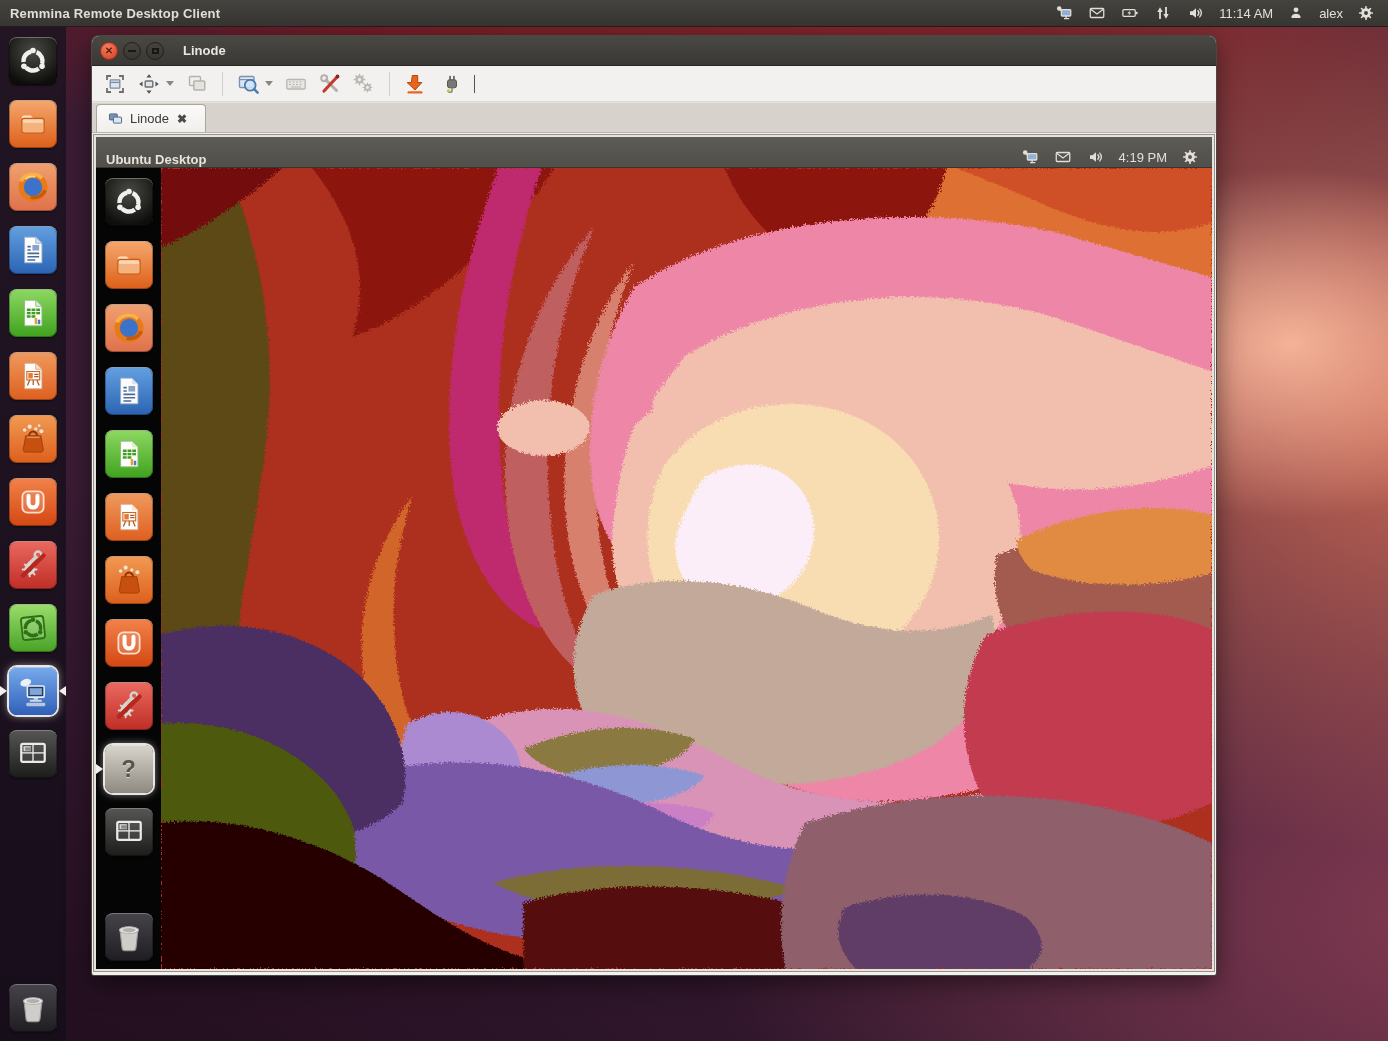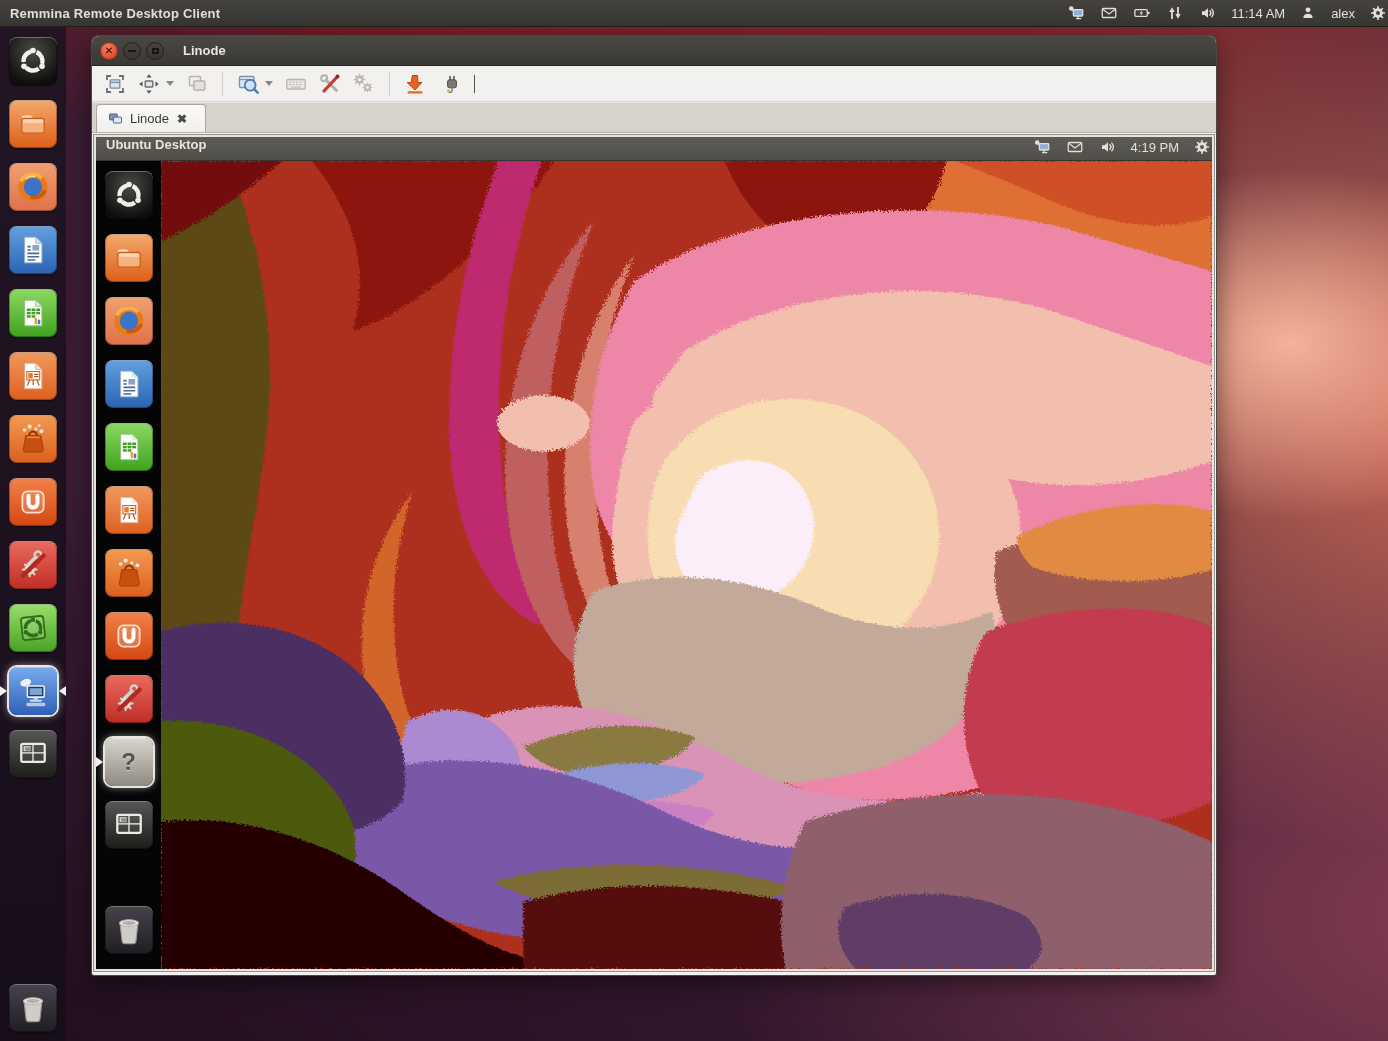--- a/index.html
+++ b/index.html
@@ -16,21 +16,21 @@
       radial-gradient(ellipse 55% 22% at 30% 0%, rgba(135,28,32,.85), rgba(135,28,32,0) 70%),
       radial-gradient(ellipse 85% 55% at 112% 88%, rgba(158,70,92,.8), rgba(158,70,92,0) 72%),
       radial-gradient(ellipse 120% 85% at -8% 112%, rgba(26,10,24,.95), rgba(26,10,24,0) 78%);
   }
 
   
   .hpanel { position:absolute; left:0; top:0; width:1388px; height:27px;
     background:linear-gradient(#45433e,#373632); color:#e3dfd7; display:flex; align-items:center;
     border-bottom:1px solid #201f1c; z-index:40; }
   .hpanel .apptitle { font-weight:bold; font-size:13px; padding-left:10px; letter-spacing:.2px; }
-  .tray { margin-left:auto; display:flex; align-items:center; gap:13px; }
+  .tray { margin-left:auto; display:flex; align-items:center; gap:13px; padding-right:12px; }
   .tray .ti { width:20px; height:20px; display:flex; align-items:center; justify-content:center; color:#e3dfd7; }
   .tray .clock, .tray .uname { font-size:13px; color:#e3dfd7; }
 
   svg.ic { width:18px; height:18px; display:block; }
 
   
   .hlauncher { position:absolute; left:0; top:27px; width:66px; height:1014px;
     background:linear-gradient(rgba(32,20,34,.92),rgba(22,14,26,.92)); z-index:30;
     display:flex; flex-direction:column; align-items:center; padding-top:10px; }
   .rlauncher { width:65px; background:#050505; display:flex; flex-direction:column; align-items:center;
@@ -91,22 +91,22 @@
   .tab { height:28px; min-width:110px; background:linear-gradient(#fbfaf9,#f1efec);
     border:1px solid #aba69e; border-bottom:none; border-radius:4px 4px 0 0;
     display:flex; align-items:center; gap:6px; padding:0 10px; }
   .tab svg { width:17px; height:17px; }
   .tab .tlabel { font-size:13px; color:#3a3a38; }
   .tab .tclose { font-size:12px; color:#4a4a46; font-weight:bold; margin-left:2px; }
 
   .remote-frame { position:absolute; left:2px; right:2px; top:99px; bottom:4px;
     border:2px solid #e6e3de; box-shadow:0 0 0 1px #96918a; background:#000;
     display:flex; flex-direction:column; }
-  .rpanel { height:24px; background:linear-gradient(#5d5b55,#514f4a); color:#e8e4dc;
-    display:flex; align-items:flex-start; border-bottom:1px solid #35342f; flex:none; }
+  .rpanel { height:31px; background:linear-gradient(#5d5b55,#514f4a); color:#e8e4dc;
+    display:flex; align-items:flex-end; border-bottom:1px solid #35342f; flex:none; }
   .rpanel .rtitle { font-weight:bold; font-size:13px; padding-left:10px; }
   .rbody { flex:1; display:flex; min-height:0; }
   .wallpaper { flex:1; position:relative; overflow:hidden; background:#ad2f1e; }
   .wallpaper svg { position:absolute; inset:0; width:100%; height:100%; }
 </style>
 </head>
 <body>
 
 <svg width="0" height="0" style="position:absolute">
   <defs>

